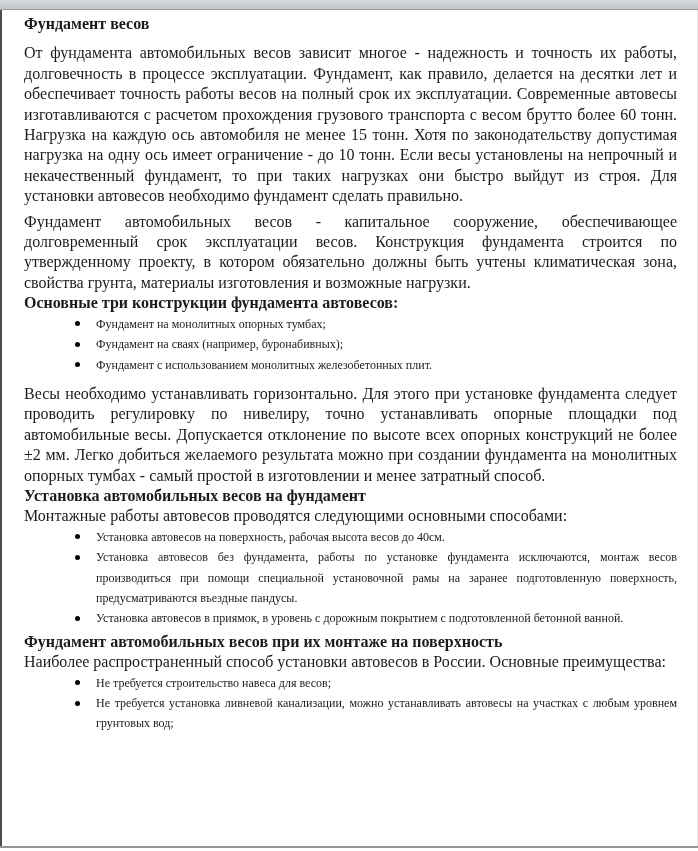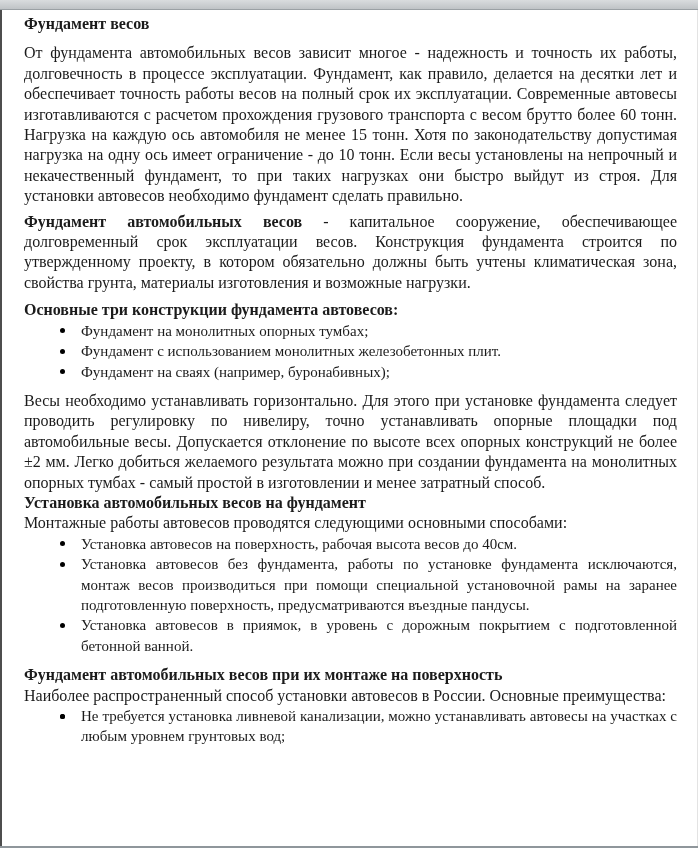--- a/index.html
+++ b/index.html
@@ -30,37 +30,37 @@
     height: 2px;
     background: #8f969b;
   }
   p, .h, .plain {
     margin: 0;
     font-size: 16px;
     line-height: 20.4px;
     text-align: justify;
   }
   .h { font-weight: bold; }
-  b { font-weight: bold; }
+  b { font-weight: normal; }
   .mt-p1 { margin-top: 9px; font-family: Liberation Serif, serif; }
   .mt-p2 { margin-top: 5px; }
-  .mt-h2 { margin-top: 7px; }
+  .mt-h2 { }
   .mt-ul1 { margin-top: 2px; }
   .mt-p3 { margin-top: 9px; }
   .mt-h3 { }
-  .mt-h4 { margin-top: 9px; }
+  .mt-h4 { margin-top: 3px; }
   ul.blist {
     margin: 0;
     padding: 0;
     list-style: none;
   }
   ul.blist li {
     position: relative;
-    margin-left: 57px;
-    font-size: 15px;
+    margin-left: 72px;
+    font-size: 12px;
     line-height: 20.4px;
     text-align: justify;
   }
   .bullet-dot {
     position: absolute;
     left: -21px;
     top: 7.5px;
     width: 5px;
     height: 5px;
     background: #000;
@@ -78,40 +78,40 @@
   <div class="h">Фундамент весов</div>
 
   <p class="mt-p1">От фундамента автомобильных весов зависит многое - надежность и точность их работы, долговечность в процессе эксплуатации. Фундамент, как правило, делается на десятки лет и обеспечивает точность работы весов на полный срок их эксплуатации. Современные автовесы изготавливаются с расчетом прохождения грузового транспорта с весом брутто более 60 тонн. Нагрузка на каждую ось автомобиля не менее 15 тонн. Хотя по законодательству допустимая нагрузка на одну ось имеет ограничение - до 10 тонн. Если весы установлены на непрочный и некачественный фундамент, то при таких нагрузках они быстро выйдут из строя. Для установки автовесов необходимо фундамент сделать правильно.</p>
 
   <p class="mt-p2"><b>Фундамент автомобильных весов</b><span> - капитальное сооружение, обеспечивающее долговременный срок эксплуатации весов. Конструкция фундамента строится по утвержденному проекту, в котором обязательно должны быть учтены климатическая зона, свойства грунта, материалы изготовления и возможные нагрузки.</span></p>
 
   <div class="h mt-h2">Основные три конструкции фундамента автовесов:</div>
 
   <ul class="blist mt-ul1">
     <li><span class="bullet-dot"></span><span>Фундамент на монолитных опорных тумбах;</span></li>
+    <li><span class="bullet-dot"></span><span>Фундамент на сваях (например, буронабивных);</span></li>
     <li><span class="bullet-dot"></span><span>Фундамент с использованием монолитных железобетонных плит.</span></li>
-    <li><span class="bullet-dot"></span><span>Фундамент на сваях (например, буронабивных);</span></li>
   </ul>
 
   <p class="mt-p3">Весы необходимо устанавливать горизонтально. Для этого при установке фундамента следует проводить регулировку по нивелиру, точно устанавливать опорные площадки под автомобильные весы. Допускается отклонение по высоте всех опорных конструкций не более ±2 мм. Легко добиться желаемого результата можно при создании фундамента на монолитных опорных тумбах - самый простой в изготовлении и менее затратный способ.</p>
 
   <div class="h mt-h3">Установка автомобильных весов на фундамент</div>
   <div class="plain">Монтажные работы автовесов проводятся следующими основными способами:</div>
 
   <ul class="blist">
     <li><span class="bullet-dot"></span><span>Установка автовесов на поверхность, рабочая высота весов до 40см.</span></li>
     <li><span class="bullet-dot"></span><span>Установка автовесов без фундамента, работы по установке фундамента исключаются, монтаж весов производиться при помощи специальной установочной рамы на заранее подготовленную поверхность, предусматриваются въездные пандусы.</span></li>
     <li><span class="bullet-dot"></span><span>Установка автовесов в приямок, в уровень с дорожным покрытием с подготовленной бетонной ванной.</span></li>
   </ul>
 
   <div class="h mt-h4">Фундамент автомобильных весов при их монтаже на поверхность</div>
   <div class="plain">Наиболее распространенный способ установки автовесов в России. Основные преимущества:</div>
 
   <ul class="blist">
-    <li><span class="bullet-dot"></span></li>
+    <li><span class="bullet-dot"></span><span>Не требуется строительство навеса для весов;</span></li>
     <li><span class="bullet-dot"></span><span>Не требуется установка ливневой канализации, можно устанавливать автовесы на участках с любым уровнем грунтовых вод;</span></li>
   </ul>
 
 
 
 </div>
 
 <div class="bottom-rule"></div>
 
 </body></html>

